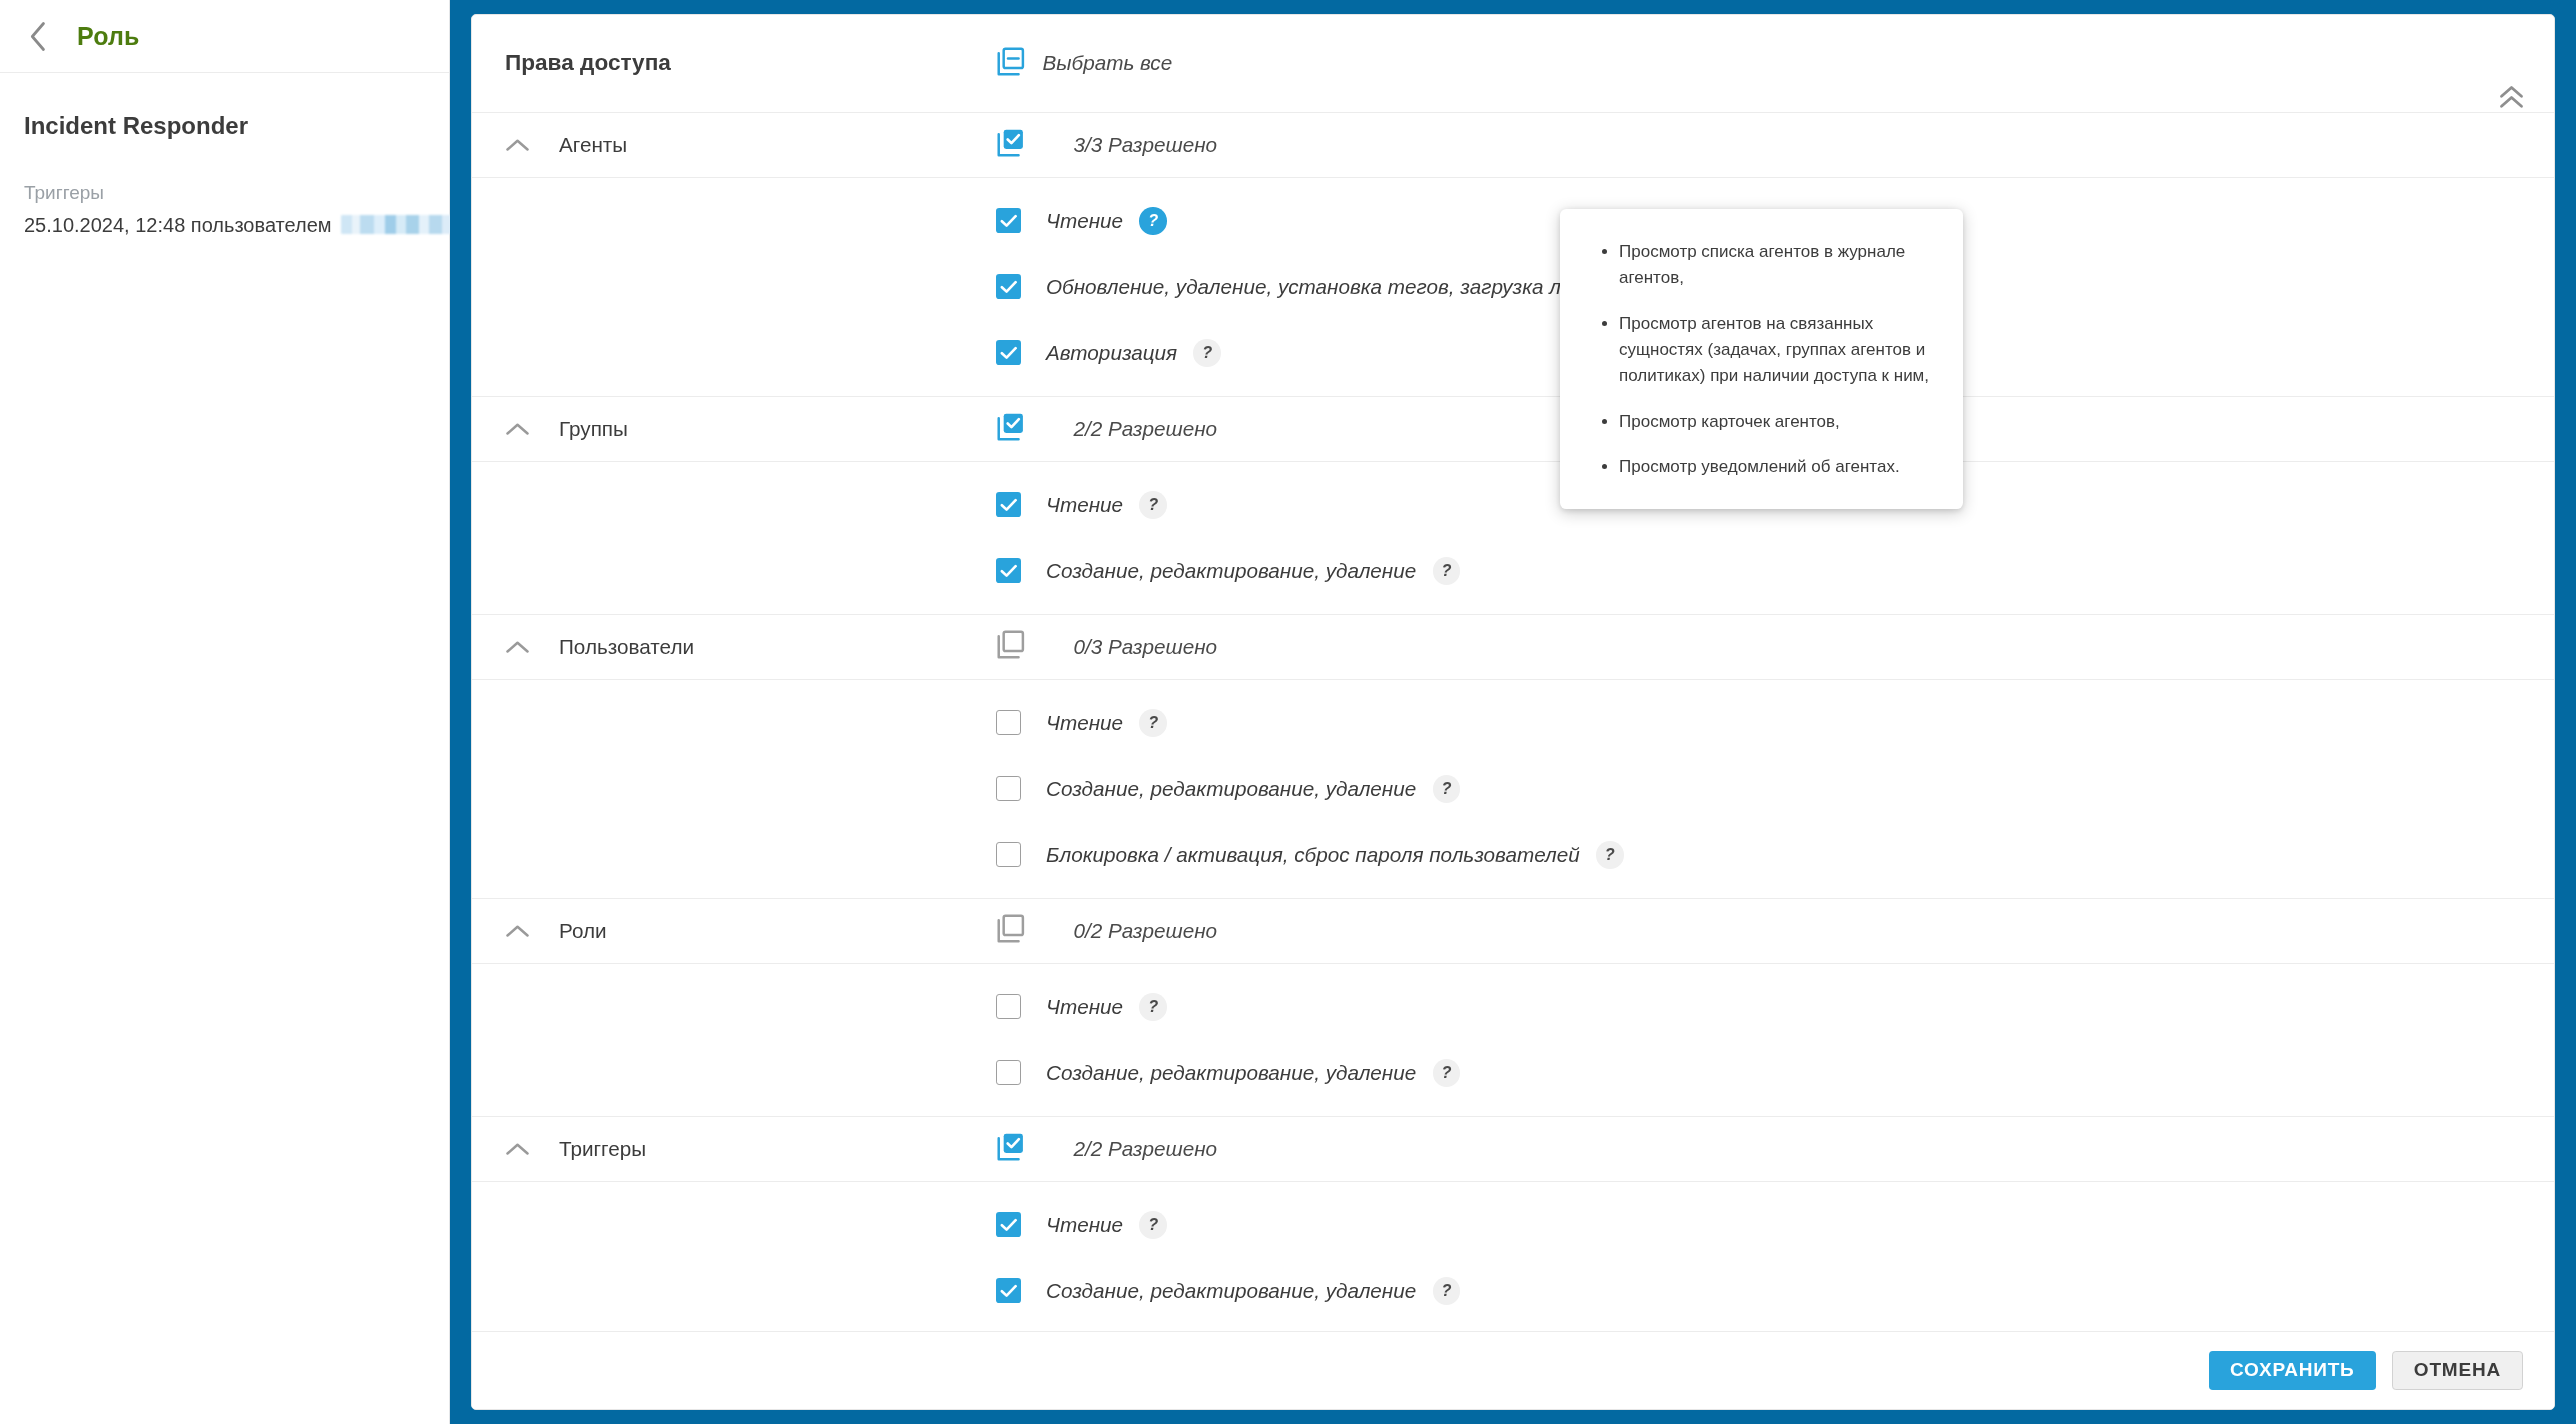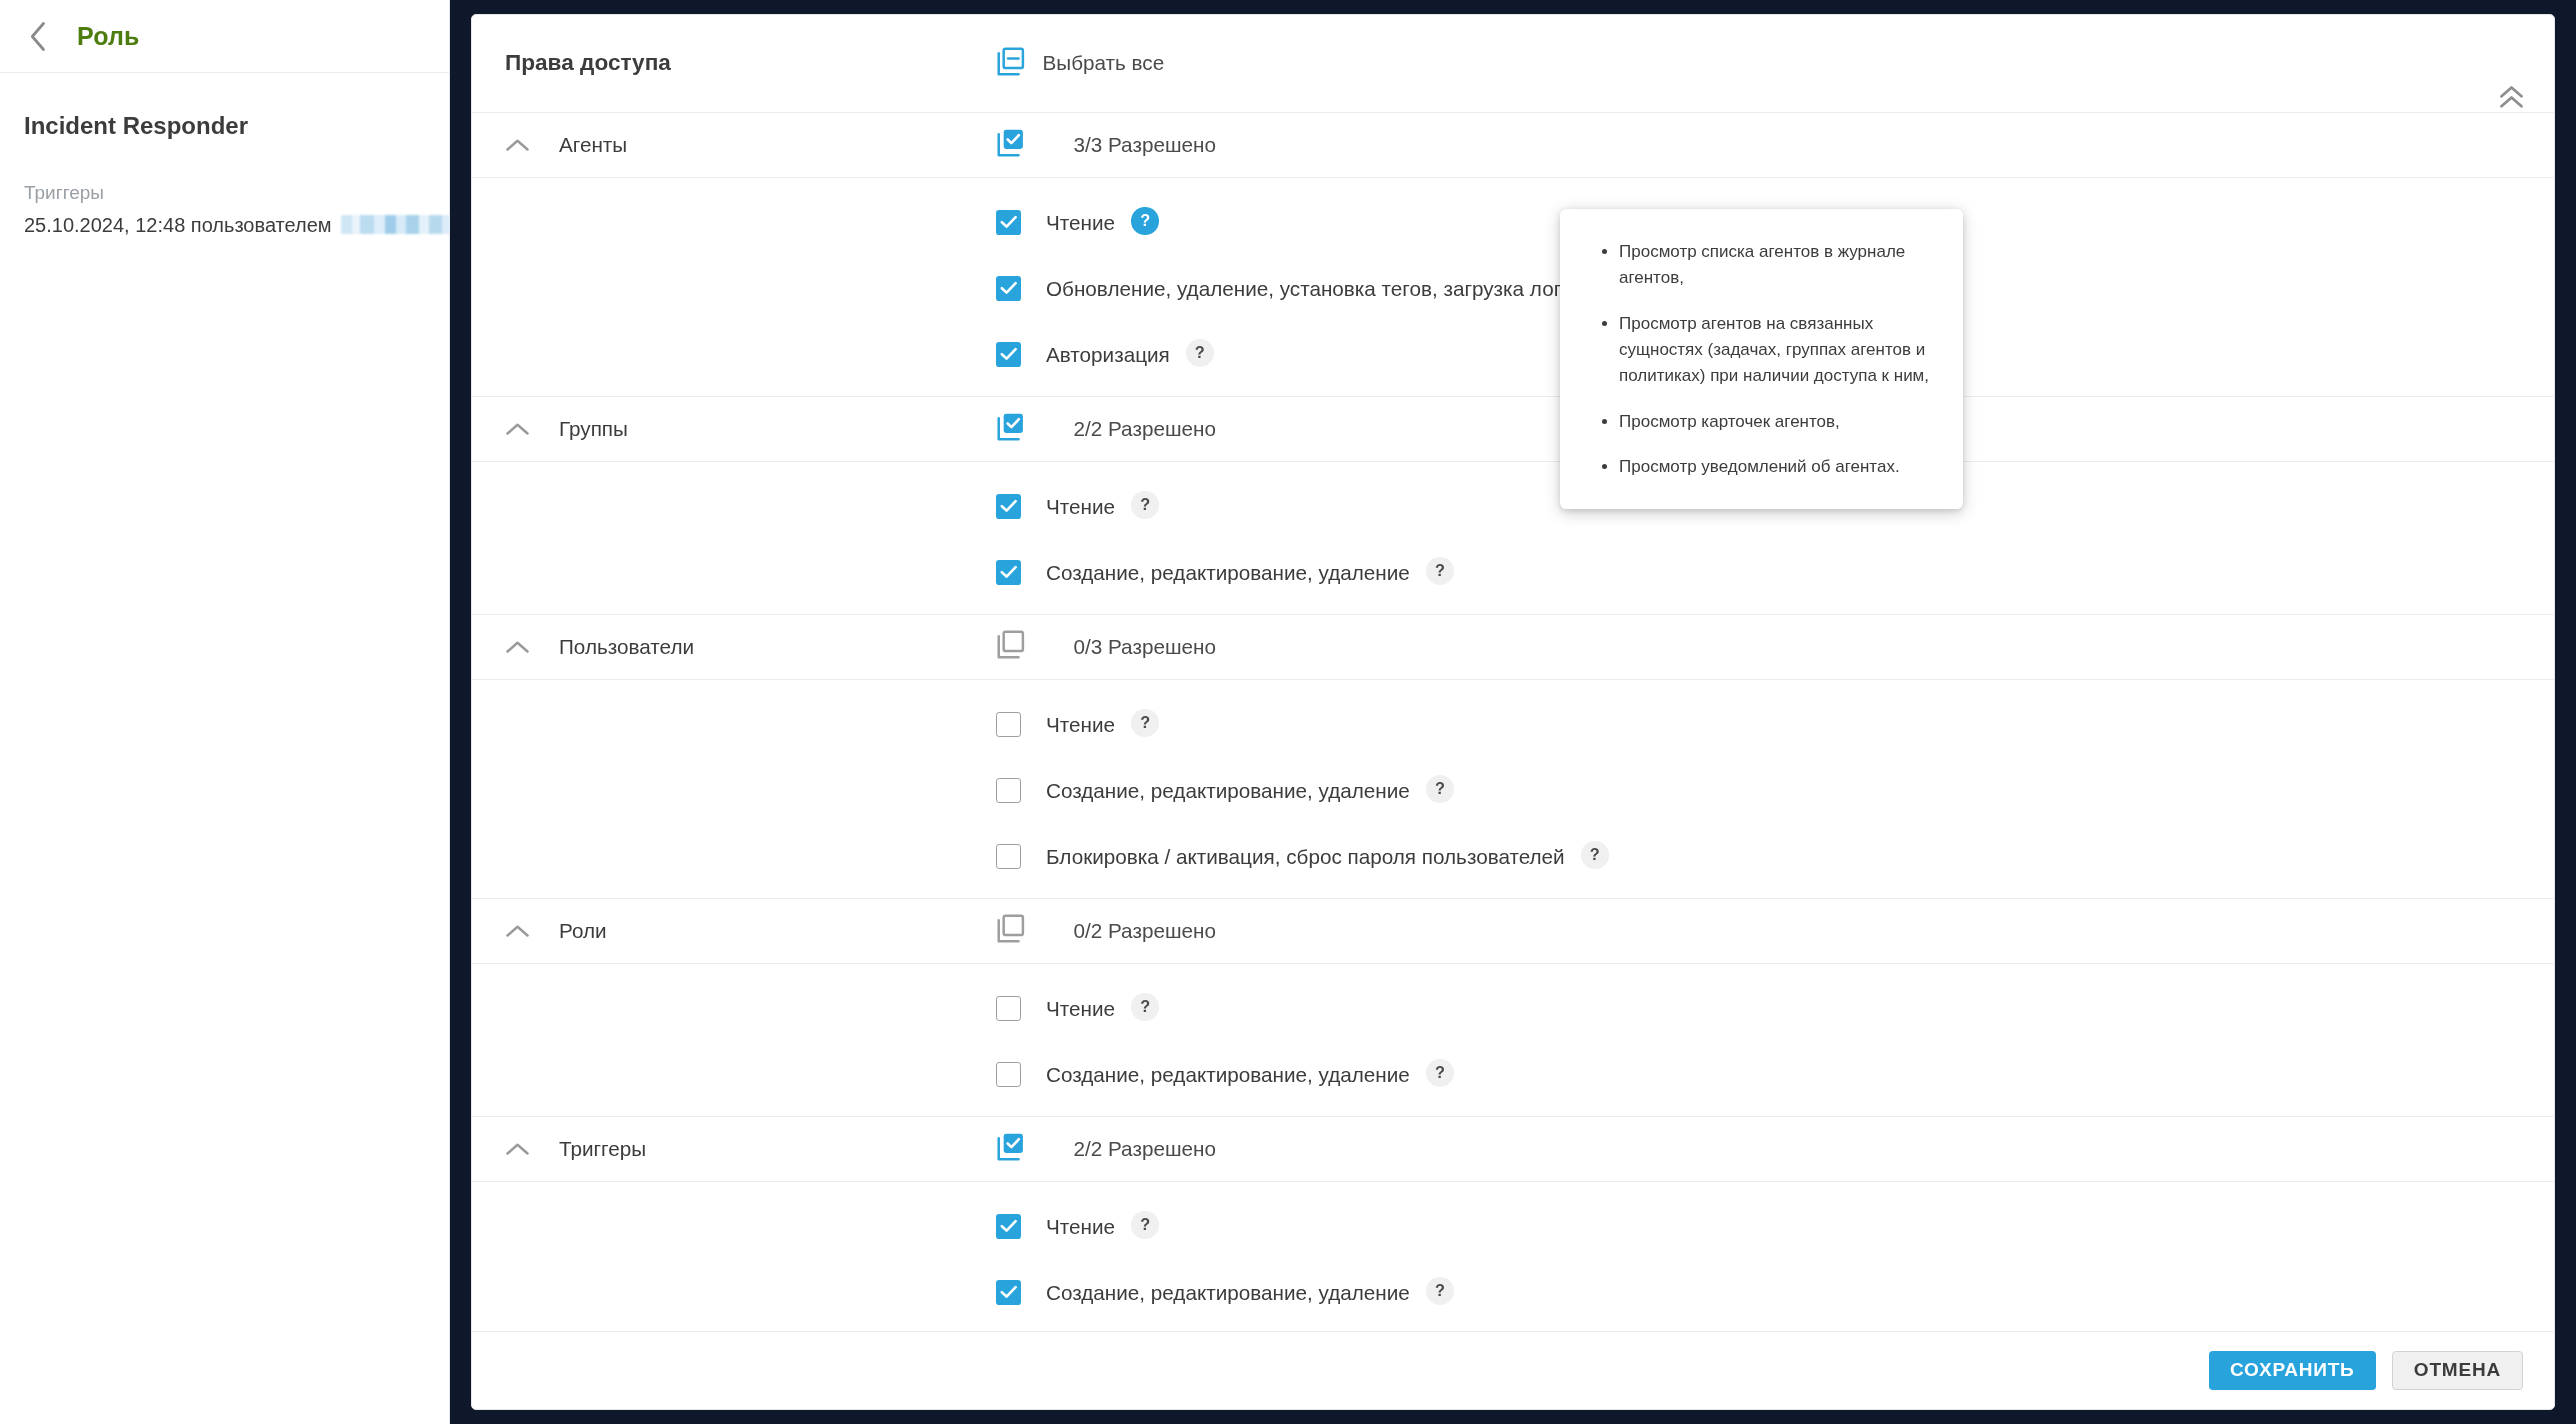--- a/index.html
+++ b/index.html
@@ -111,21 +111,21 @@
         #b7d9ee 88px, #b7d9ee 101px,
         #dcecf8 101px, #dcecf8 116px);
     filter: blur(0.8px);
   }
 
   
   .main {
     position: relative;
     flex: 1 1 auto;
     height: 1425px;
-    background: #0f172a;
+    background: #0369a1;
     padding: 13.8px 21px 0 21px;
   }
 
   .card {
     position: relative;
     width: 100%;
     height: 1396px;
     background: #ffffff;
     border: 0.6px solid #e6e6e6;
     border-radius: 5px;
@@ -146,22 +146,23 @@
   .col-left {
     flex: 0 0 524px;
     padding-left: 33px;
     display: flex;
     align-items: center;
   }
 
   .col-right {
     flex: 1 1 auto;
     display: flex;
-    align-items: flex-end;
+    align-items: center;
     position: relative;
+    font-style: italic;
   }
 
   .header-title {
     font-size: 22.6px;
     font-weight: 700;
     color: #3c3c3c;
   }
 
   .select-all {
     display: flex;

